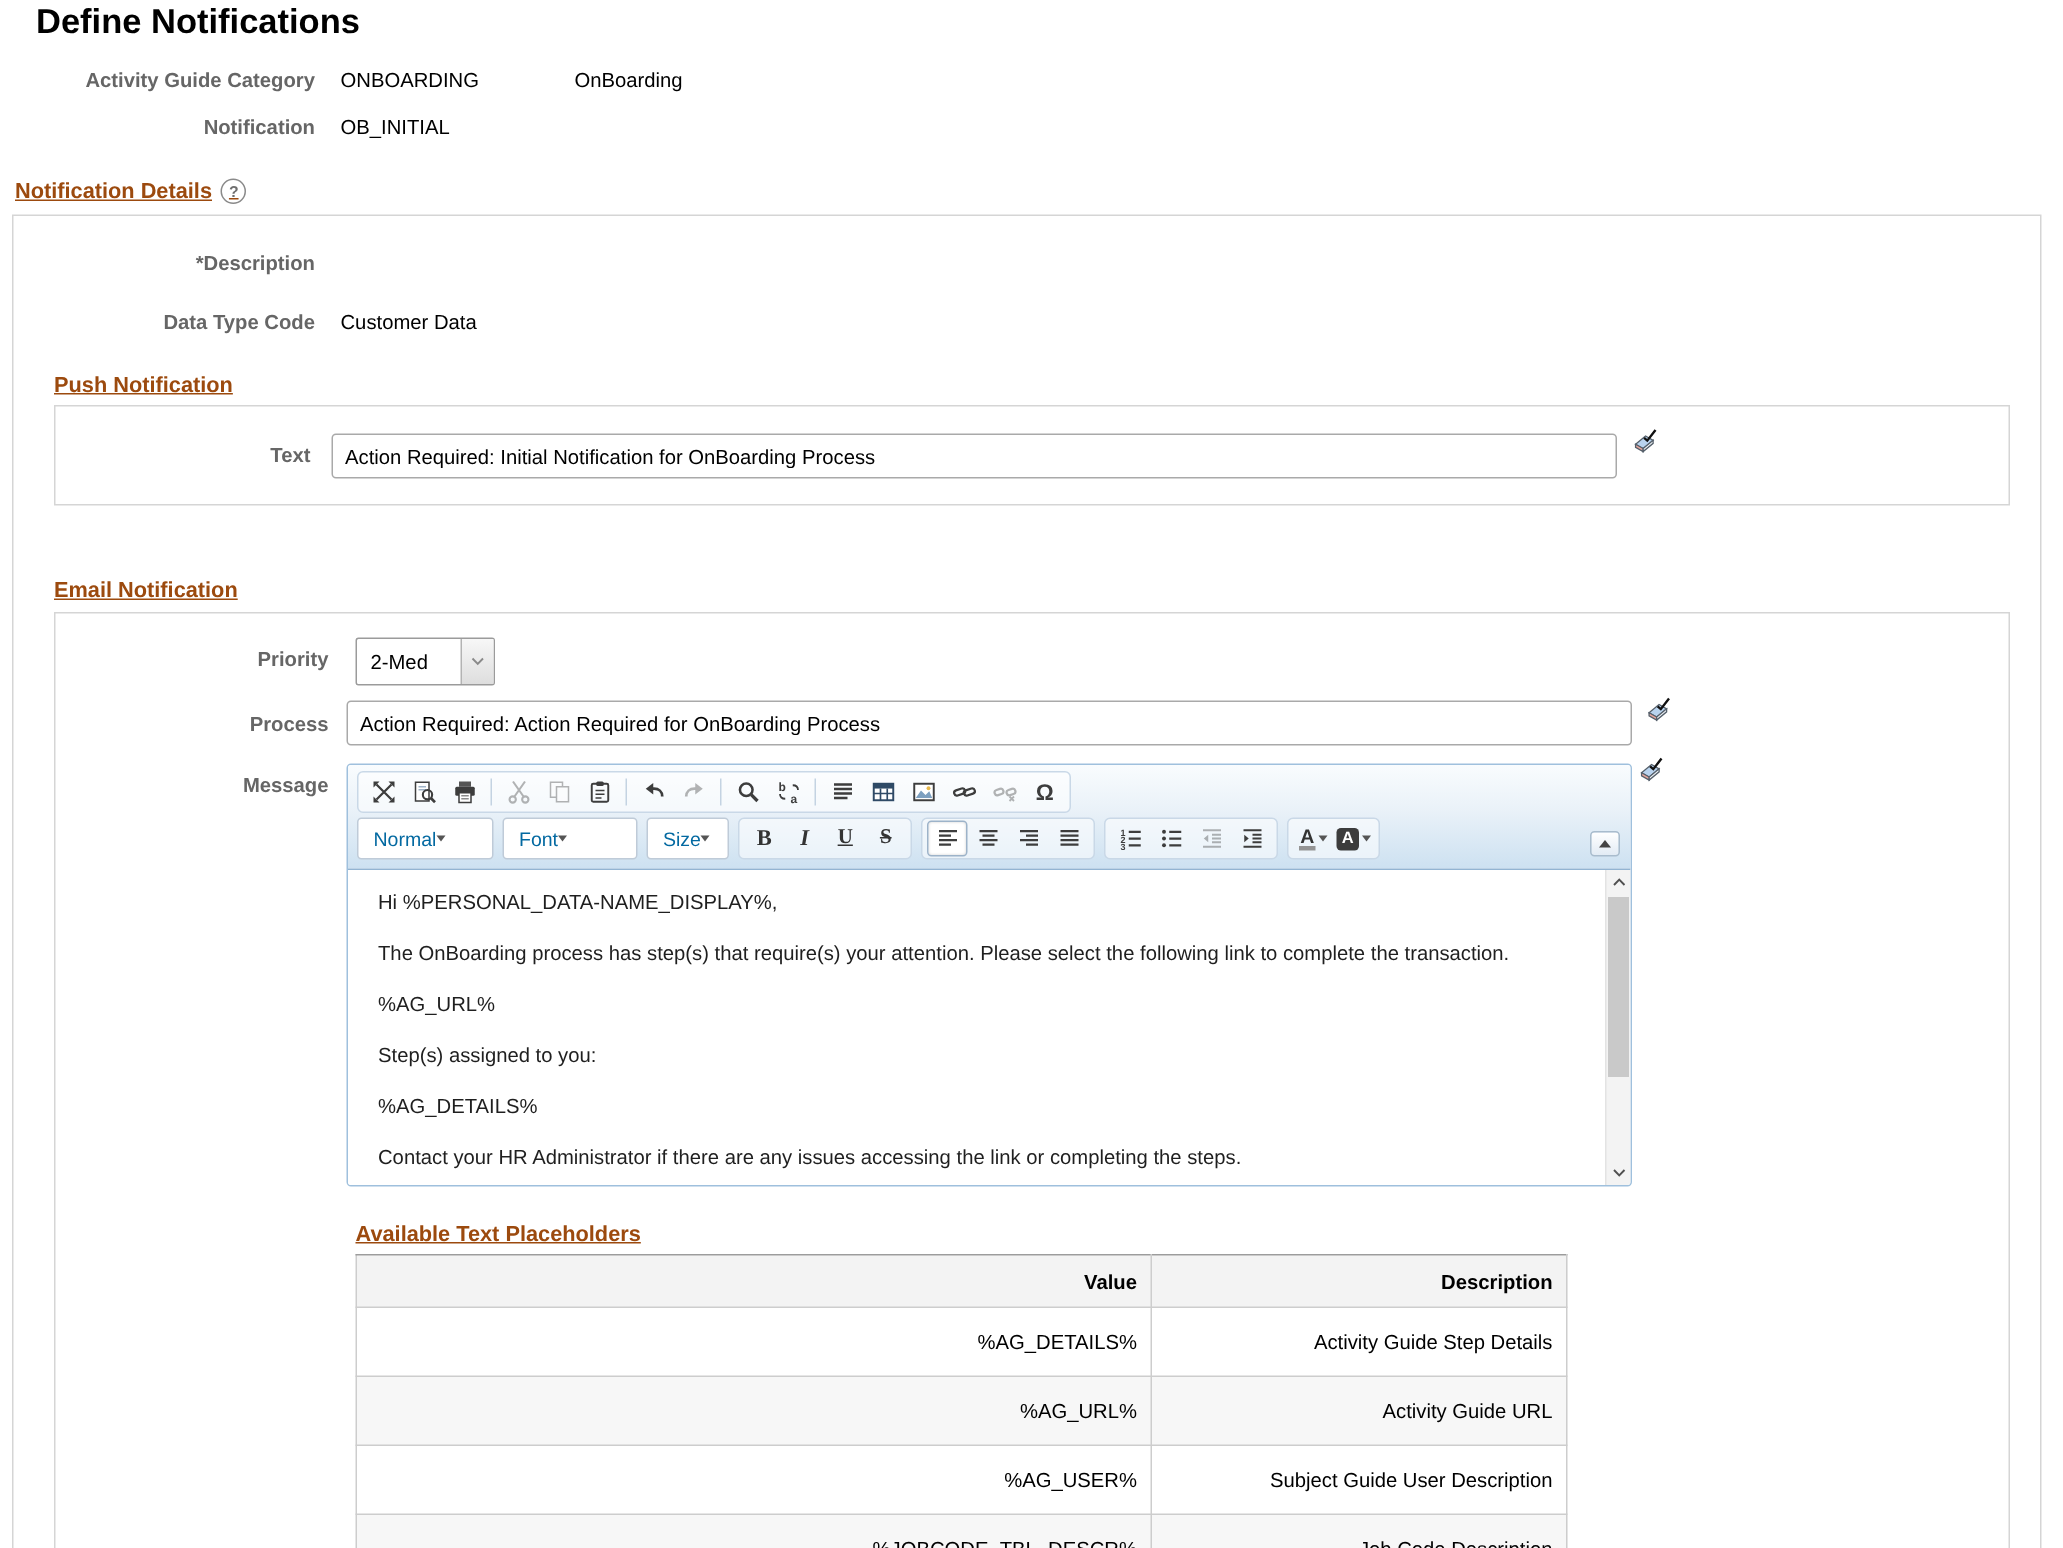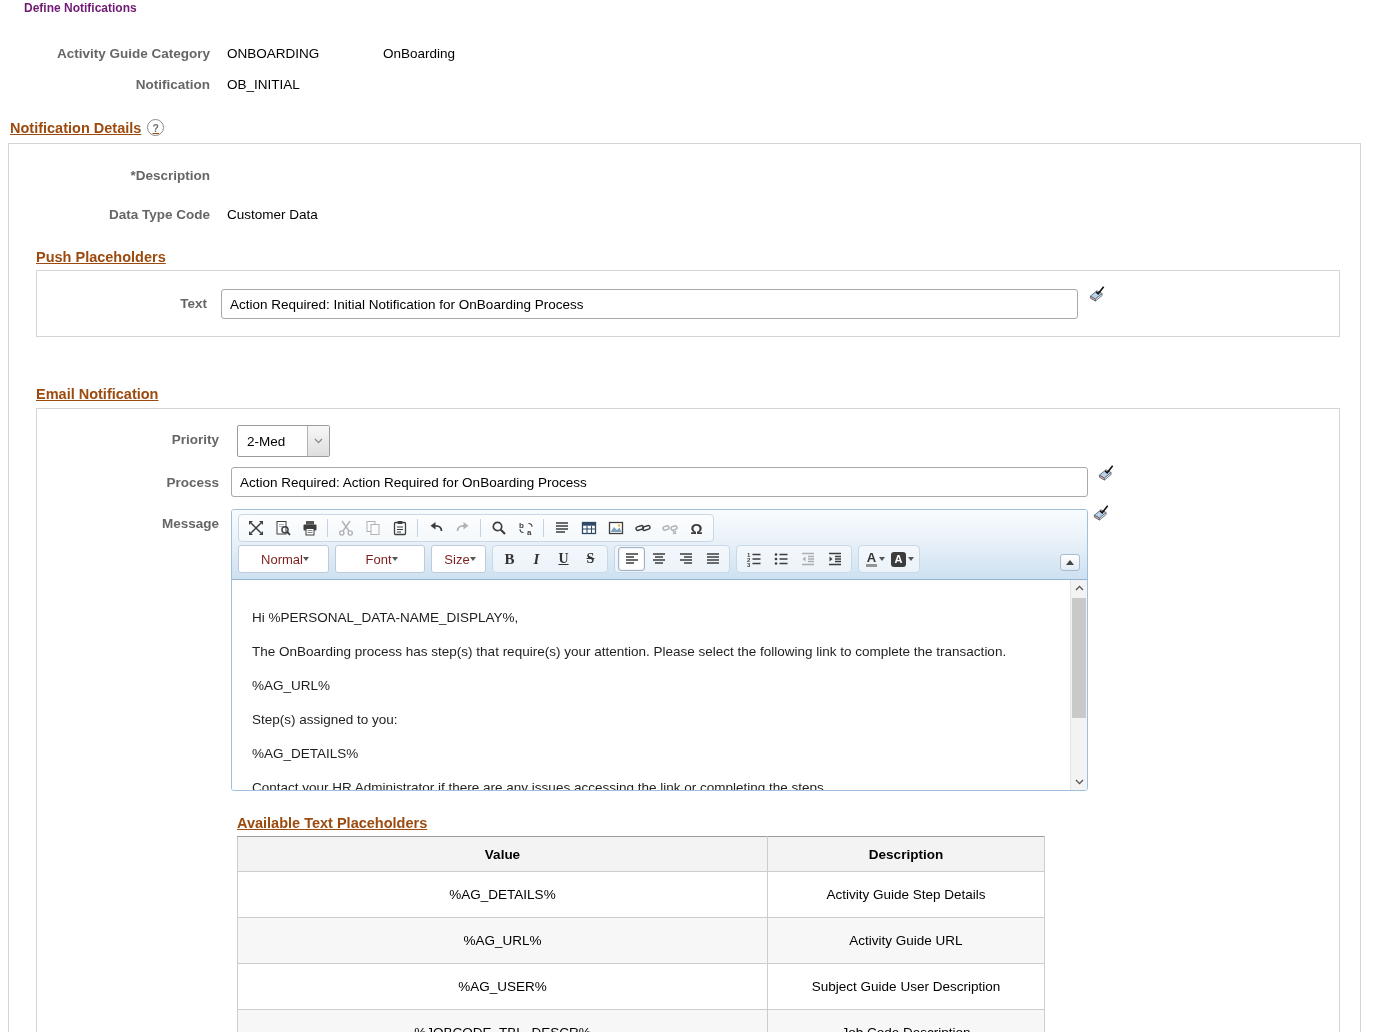--- a/index.html
+++ b/index.html
@@ -1,18 +1,18 @@
 <!DOCTYPE html>
 <html><head>
 <meta charset="utf-8">
 <style>
   html,body{margin:0;padding:0;background:#fff;}
   .page{position:relative;width:1375px;height:1032px;overflow:hidden;background:#fff;
         font-family:"Liberation Sans","DejaVu Sans",sans-serif;font-size:13.5px;color:#000;}
-  h1.title{position:absolute;left:24px;top:1px;margin:0;font-size:12px;font-weight:bold;color:#701a75;}
+  h1.title{position:absolute;left:24px;top:1px;margin:0;font-size:23px;font-weight:bold;color:#000000;}
   .lbl{position:absolute;font-weight:bold;color:#666;font-size:13.5px;text-align:right;white-space:nowrap;}
   .val{position:absolute;color:#000;font-size:13.5px;white-space:nowrap;}
   .sect{position:absolute;margin:0;font-size:14.5px;font-weight:bold;color:#9c4a0e;white-space:nowrap;display:flex;align-items:flex-end;gap:6px;text-decoration:underline;}
   .gbox{position:absolute;border:1px solid #d5d5d5;background:#fff;box-sizing:border-box;}
   .txt{position:absolute;box-sizing:border-box;border:1px solid #a9a9a9;border-radius:3px;
        font-family:inherit;font-size:13.5px;color:#000;padding:0 8px;background:#fff;}
   .help{display:inline-flex;align-items:center;justify-content:center;width:15px;height:15px;border:1.4px solid #8a8a8a;
         border-radius:50%;color:#6f6f6f;font-size:10.5px;font-weight:bold;background:#fff;cursor:pointer;}
   
   .pssel{position:absolute;box-sizing:border-box;display:flex;align-items:stretch;background:#fff;border:1px solid #9b9b9b;
@@ -30,44 +30,44 @@
   .tb-row+.tb-row{margin-top:3px;}
   .tb-chunk{display:inline-flex;align-items:center;background:rgba(255,255,255,.55);border:1px solid #c9d8e7;
         border-radius:4px;padding:1px 3px;height:28px;box-sizing:border-box;}
   .tb-btn{width:27px;height:24px;display:flex;align-items:center;justify-content:center;background:none;border:1px solid transparent;
         padding:0;cursor:pointer;border-radius:3px;}
   .tb-btn.active{background:#fff;border:1px solid #9db3c9;box-shadow:inset 0 0 2px rgba(0,0,0,.18);}
   .tb-btn.disabled{opacity:.38;}
   .tb-btn .icon{display:flex;align-items:center;justify-content:center;}
   .tb-btn svg{display:block;}
   .tb-sep{width:1px;height:18px;background:#c4d3e2;margin:0 4px;}
-  .dd{display:inline-flex;align-items:center;justify-content:center;background:#fff;border:1px solid #bfcbd8;
-      border-radius:3px;height:28px;box-sizing:border-box;padding:0 7px 0 10px;color:#7f1d1d;font-size:13px;cursor:pointer;}
+  .dd{display:inline-flex;align-items:center;justify-content:flex-start;background:#fff;border:1px solid #bfcbd8;
+      border-radius:3px;height:28px;box-sizing:border-box;padding:0 7px 0 10px;color:#0369a1;font-size:13px;cursor:pointer;}
   .dd-paragraph-format{width:91px}.dd-font-name{width:90px}.dd-font-size{width:55px}
   .dd-caret,.tb-caret{width:0;height:0;border-left:3.5px solid transparent;border-right:3.5px solid transparent;border-top:4.5px solid #555;}
   .tb-caret{margin-left:2px;}
   .g-bold{font-family:"Liberation Serif","DejaVu Serif",serif;font-weight:bold;font-size:15px;color:#333;}
   .g-italic{font-family:"Liberation Serif","DejaVu Serif",serif;font-weight:bold;font-style:italic;font-size:15px;color:#333;}
   .g-underline{font-family:"Liberation Serif","DejaVu Serif",serif;font-weight:bold;font-size:14px;color:#333;text-decoration:underline;}
   .g-strikethrough{font-family:"Liberation Serif","DejaVu Serif",serif;font-weight:bold;font-size:14px;color:#333;text-decoration:line-through;}
   .fcA{font-weight:bold;font-size:13px;color:#333;line-height:13px;border-bottom:3px solid #949494;padding:0 1px;}
   .bgA{display:inline-block;background:#3c3c3c;color:#fff;width:15px;height:15px;line-height:15px;text-align:center;
        border-radius:3px;font-weight:bold;font-size:11px;}
   .collapse-btn{position:absolute;right:7px;top:44px;width:20px;height:17px;display:flex;align-items:center;justify-content:center;
        background:linear-gradient(#ffffff,#e2ebf4);border:1px solid #a9bccd;border-radius:3px;cursor:pointer;padding:0;}
   .tri-up{width:0;height:0;border-left:4px solid transparent;border-right:4px solid transparent;border-bottom:5px solid #444;}
   .content{position:absolute;top:70px;left:0;right:16px;bottom:0;background:#fff;padding:14px 24px 0 20px;
        font-size:13.5px;color:#1f1f1f;overflow:hidden;cursor:text;}
-  .content p{margin:16px 0 18px;line-height:16px;}
+  .content p{margin:0 0 18px;line-height:16px;}
   .vscroll{position:absolute;top:70px;right:0;bottom:0;width:16px;background:#f3f3f3;border-left:1px solid #e3e3e3;}
   .vs-arrow{position:absolute;left:0;right:0;height:16px;display:flex;align-items:center;justify-content:center;cursor:pointer;}
   .vs-thumb{position:absolute;top:18px;left:1px;right:1px;height:120px;background:#c9c9c9;cursor:grab;}
   
   .ph-table{position:absolute;border-collapse:collapse;width:807px;font-size:13.5px;background:#fff;table-layout:fixed;}
-  .ph-table th,.ph-table td{border:1px solid #cdcdcd;padding:0 9px;text-align:center;vertical-align:middle;}
+  .ph-table th,.ph-table td{border:1px solid #cdcdcd;padding:0 9px;text-align:right;vertical-align:middle;}
   .ph-table thead th{background:#f3f3f3;font-weight:bold;height:34px;border-top:1px solid #9c9c9c;color:#000;}
   .ph-table tbody td{height:45px;color:#000;}
   .ph-table tbody tr:nth-child(even) td{background:#f7f7f7;}
 </style>
 </head>
 <body>
 
 <main class="page">
 
   <h1 class="title">Define Notifications</h1>
@@ -81,21 +81,21 @@
   <h2 class="sect" style="left:10px;top:119px">
     <span>Notification Details</span>
     <span class="help">?</span>
   </h2>
   <div class="gbox" style="left:8px;top:143px;width:1353px;height:900px"></div>
 
   <div class="lbl" style="left:0;width:210px;top:168px">*Description</div>
   <div class="lbl" style="left:0;width:210px;top:207px">Data Type Code</div>
   <div class="val" style="left:227px;top:207px">Customer Data</div>
 
-  <h3 class="sect" style="left:36px;top:249px">Push Placeholders</h3>
+  <h3 class="sect" style="left:36px;top:249px">Push Notification</h3>
   <div class="gbox" style="left:36px;top:270px;width:1304px;height:67px"></div>
   <div class="lbl" style="left:0;width:207px;top:296px">Text</div>
   <input class="txt" style="left: 221px; top: 289px; width: 857px; height: 30px;" value="Action Required: Initial Notification for OnBoarding Process">
   <button class="spell" style="left:1086px;top:285px">
     <span class="icon"><svg width="19" height="19" viewBox="0 0 18 18">
           <path d="M3.2 10.6 9.5 5.4l4.8 2.7-6.3 5.2z" fill="#b9d3ee" stroke="#55606b" stroke-width="0.8"></path>
           <path d="M3.2 10.6v1.9l4.8 2.7v-1.9z" fill="#e8a59b" stroke="#55606b" stroke-width="0.8"></path>
           <path d="M8 15.2v-1.9l6.3-5.2v1.9z" fill="#f4f7fa" stroke="#55606b" stroke-width="0.8"></path>
           <path d="M8.6 6.6l2 1.7L15.8 1.6" fill="none" stroke="#111" stroke-width="1.5"></path>
         </svg></span>

